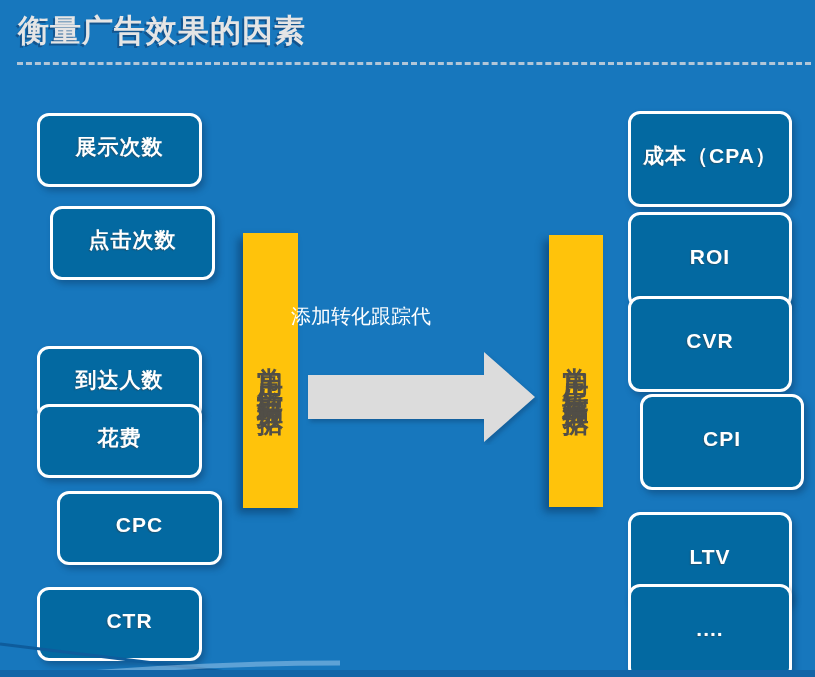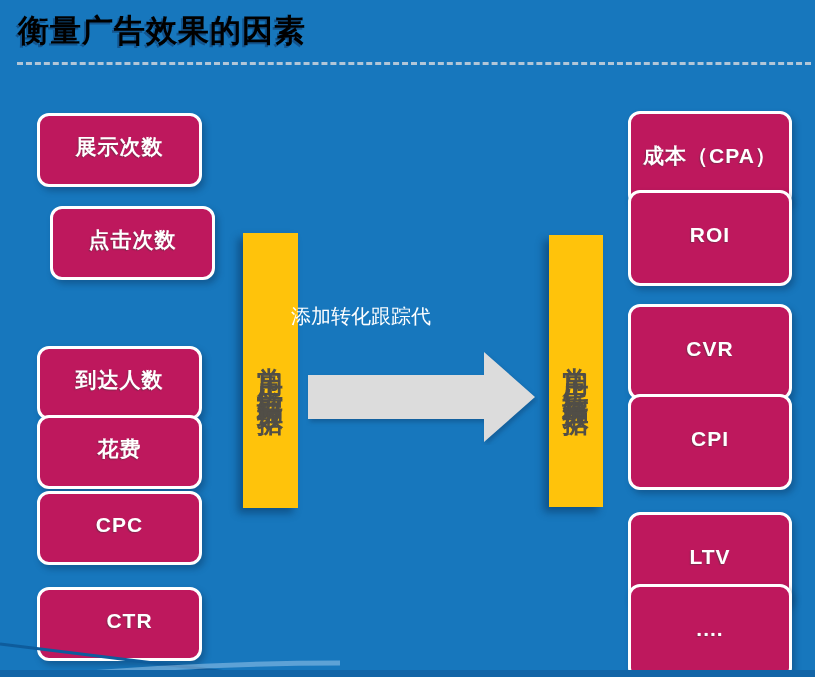--- a/index.html
+++ b/index.html
@@ -8,53 +8,53 @@
     font-family:"Liberation Sans","DejaVu Sans",sans-serif;
     background:#ffffff;
   }
   .slide{
     position:relative;width:815px;height:677px;
     background:#1777BD;overflow:hidden;
   }
   
   .title{
     position:absolute;left:18px;top:10px;
-    font-size:31px;font-weight:800;color:#000000;
+    font-size:31px;font-weight:800;color:#e5e5e5;
     letter-spacing:1px;
     text-shadow:-2px 2px 0 rgba(15,50,95,.5);
     white-space:nowrap;
   }
   .divider{
     position:absolute;left:17px;top:62px;width:794px;height:0;
     border-top:3px dashed #c2cfdb;opacity:.9;
   }
   
   .box{
     position:absolute;width:165px;height:74px;
-    background:#be185d;border:3px solid #ffffff;border-radius:12px;
+    background:#0369a1;border:3px solid #ffffff;border-radius:12px;
     box-sizing:border-box;
     display:flex;align-items:center;justify-content:center;
     padding-bottom:6px;
     color:#ffffff;font-weight:700;font-size:21px;letter-spacing:1px;
     box-shadow:3px 4px 6px rgba(10,40,75,.35);
     text-shadow:-1px 1px 1px rgba(60,60,60,.45);
     white-space:nowrap;
   }
   .col-left .box{left:37px;}
   .col-left .box:nth-child(1){top:113px;}
   .col-left .box:nth-child(2){top:206px;margin-left:13px;}
   .col-left .box:nth-child(3){top:298px;margin-top:48px;}
-  .col-left .box:nth-child(4){top:415px;}
-  .col-left .box:nth-child(5){top:491px;}
+  .col-left .box:nth-child(4){top:404px;}
+  .col-left .box:nth-child(5){top:491px;margin-left:20px;}
   .col-left .box:nth-child(6){top:587px;padding-left:20px;}
   .col-right .box{left:628px;width:164px;height:96px;}
   .col-right .box:nth-child(1){top:111px;}
-  .col-right .box:nth-child(2){top:190px;}
-  .col-right .box:nth-child(3){top:304px;border-radius:12px;}
-  .col-right .box:nth-child(4){top:394px;}
+  .col-right .box:nth-child(2){top:212px;}
+  .col-right .box:nth-child(3){top:296px;border-radius:12px;}
+  .col-right .box:nth-child(4){top:394px;margin-left:12px;}
   .col-right .box:nth-child(5){top:512px;}
   .col-right .box:nth-child(6){top:584px;}
   
   .vbar{
     position:absolute;
     background:#FFC30B;
     box-shadow:-5px 5px 8px rgba(5,35,70,.45);
     display:flex;align-items:center;justify-content:center;
     writing-mode:vertical-rl;text-orientation:upright;
     color:#514E47;font-weight:800;font-size:26px;letter-spacing:6px;

